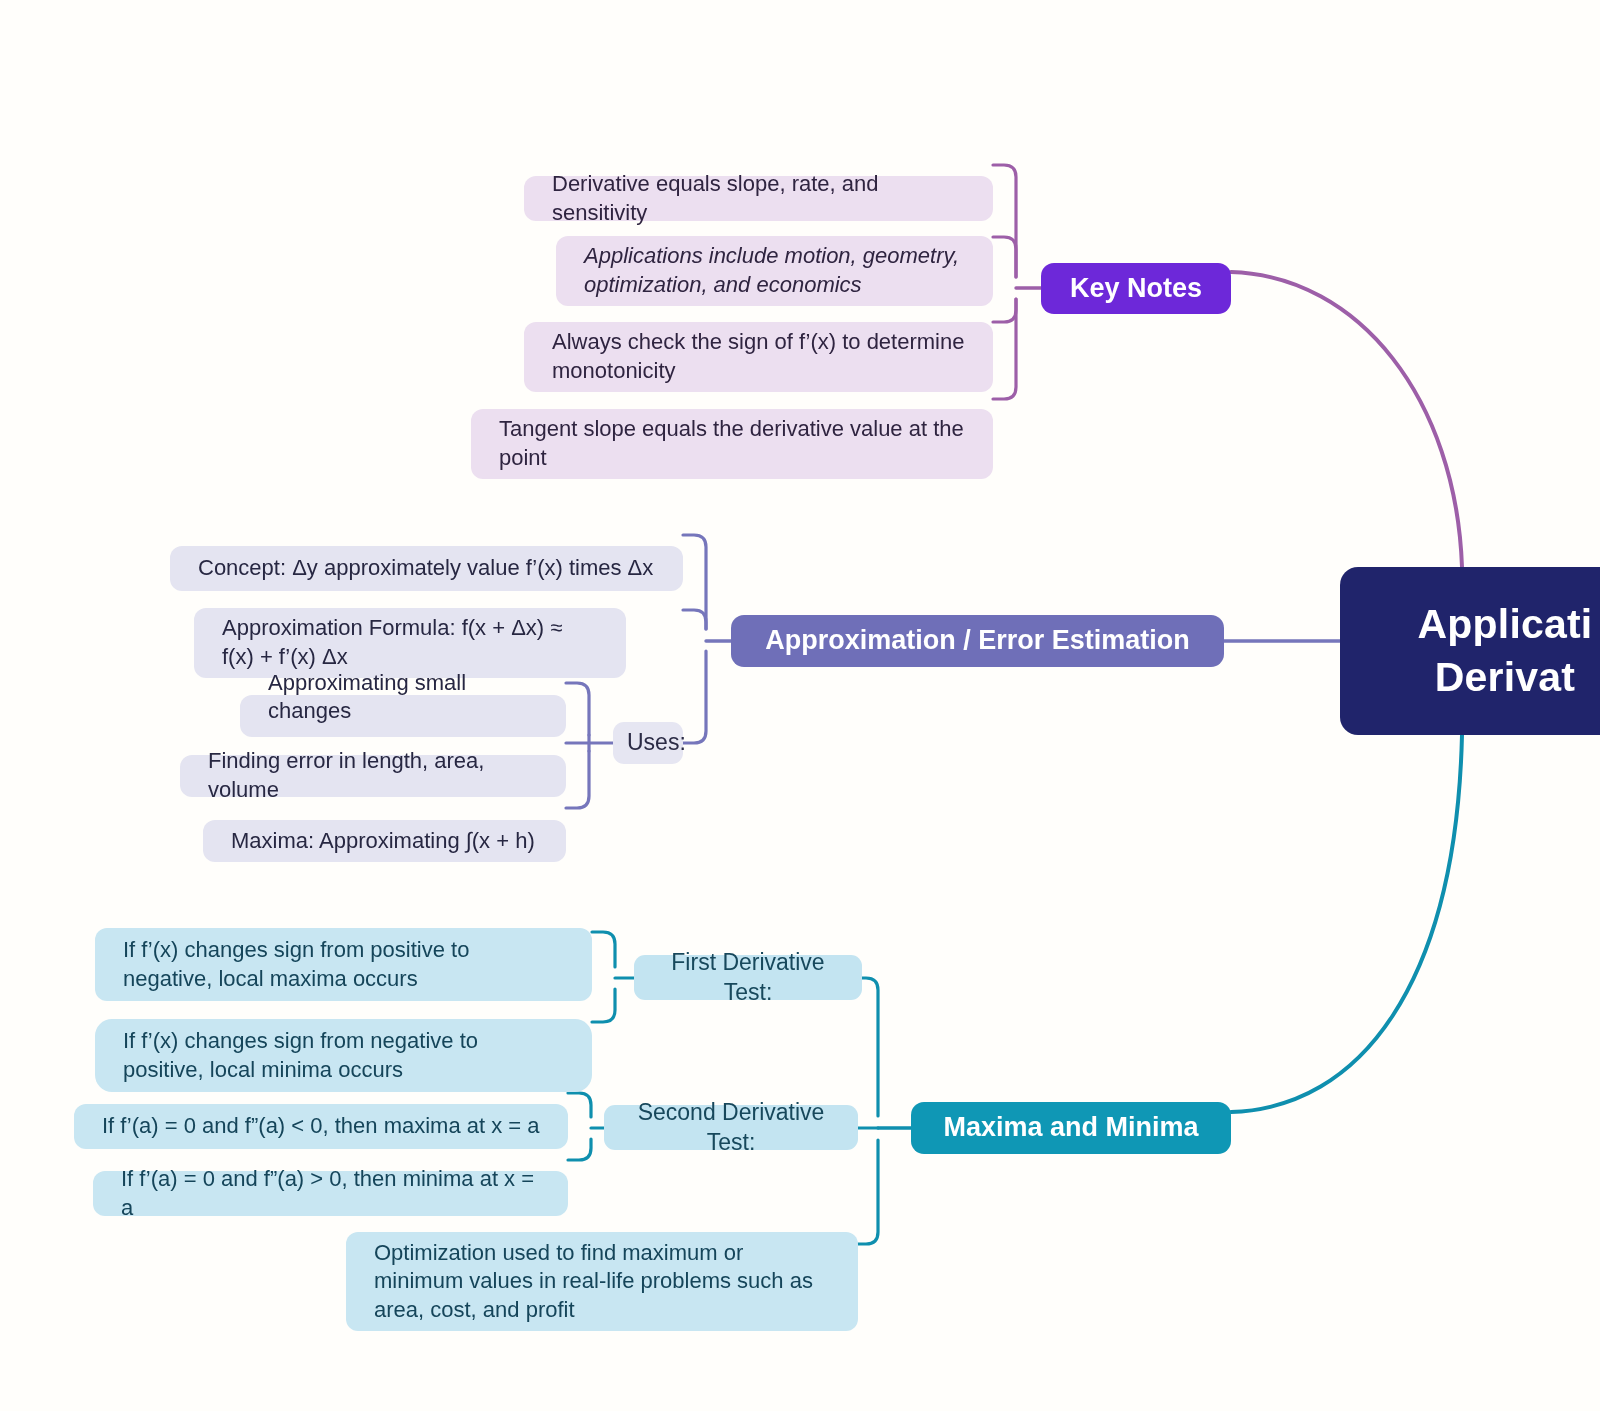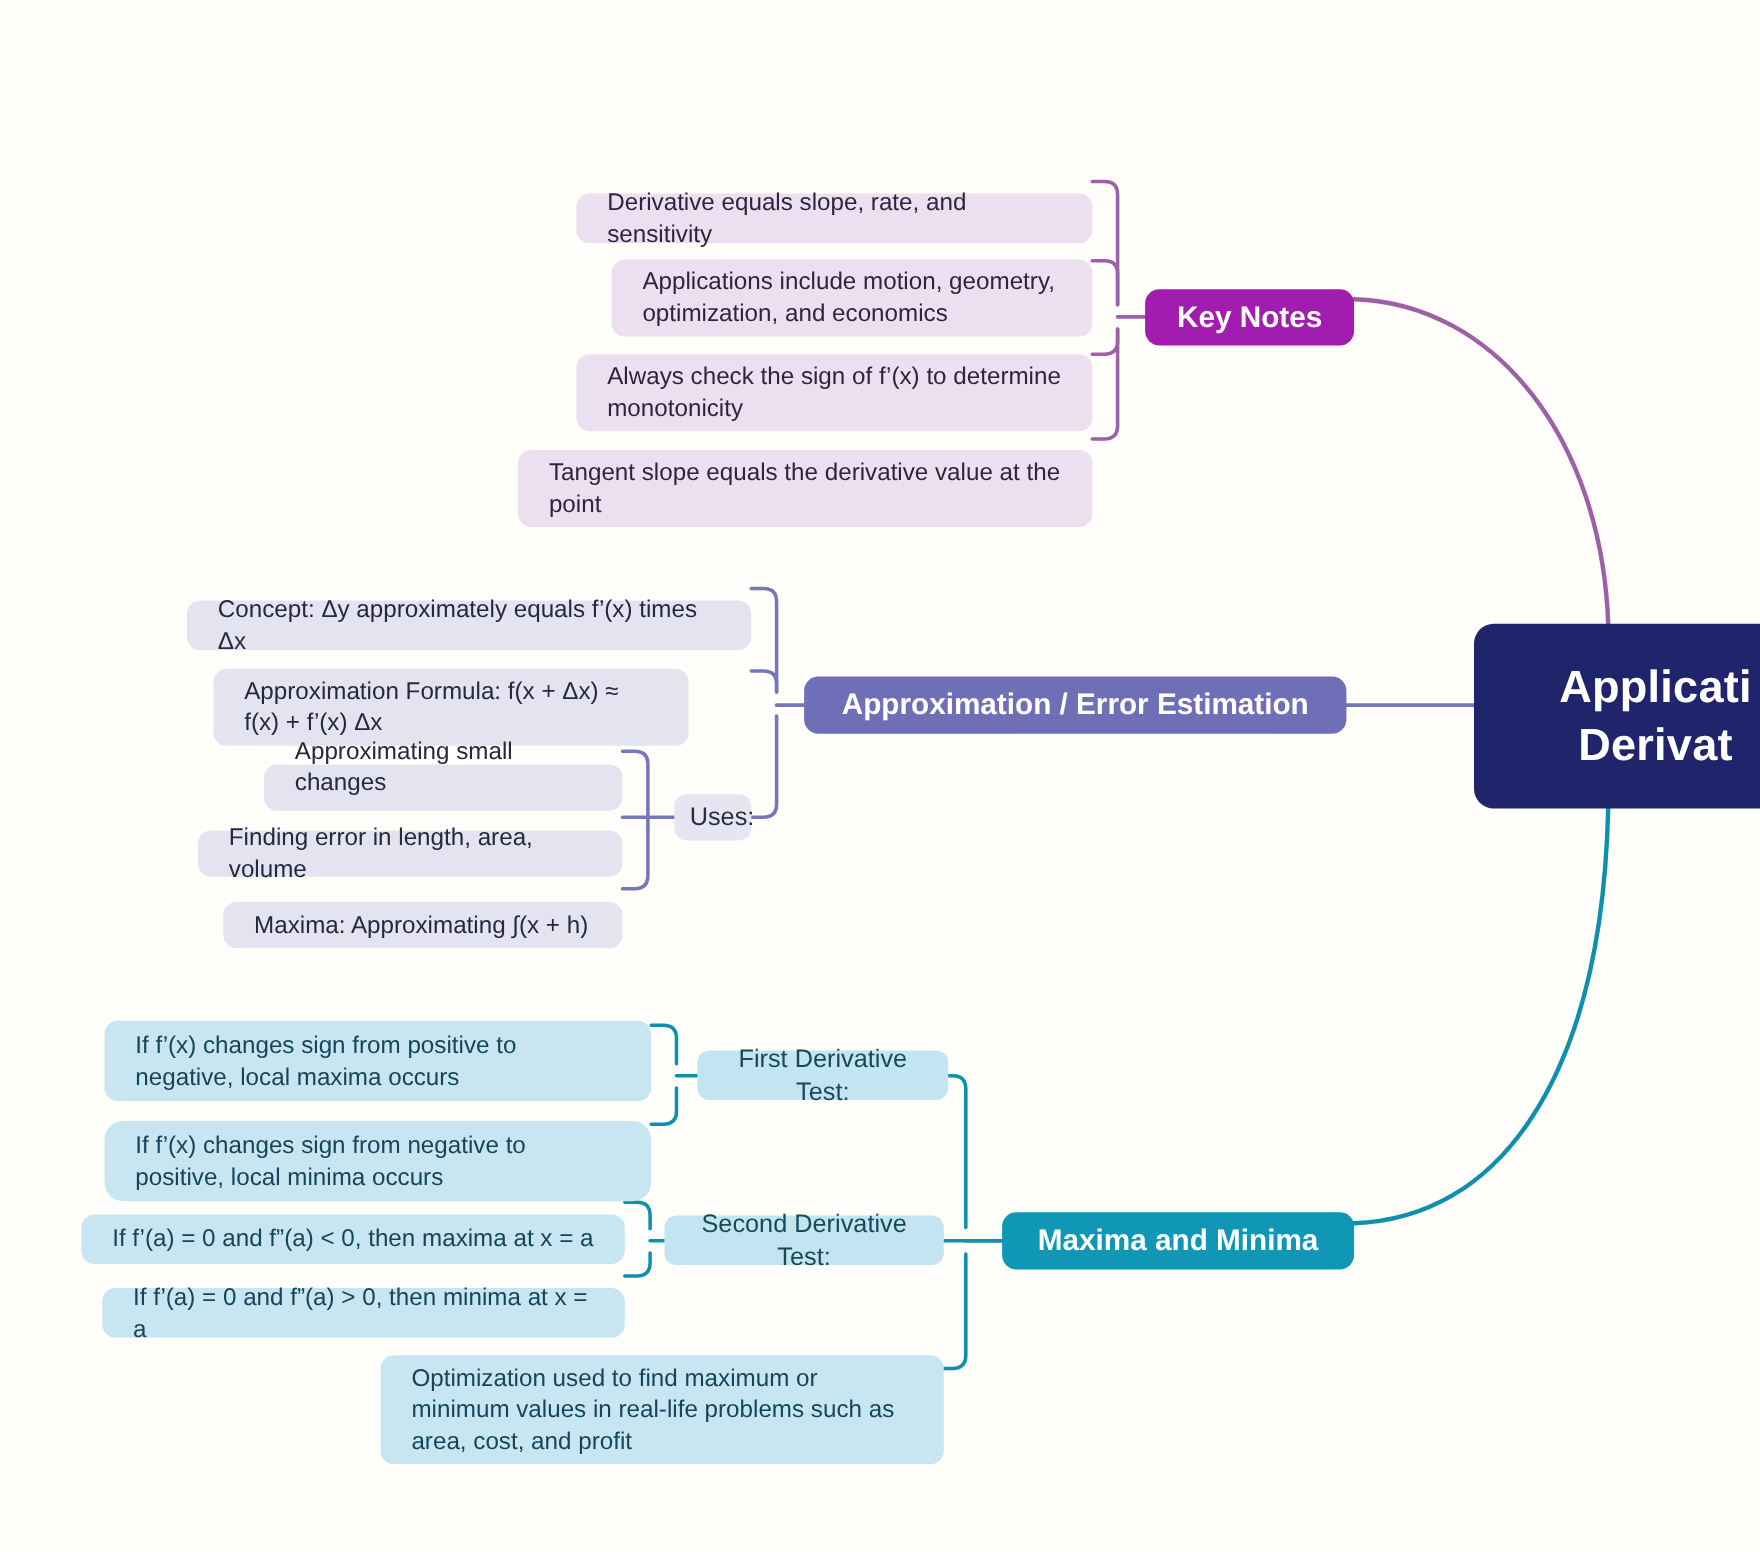--- a/index.html
+++ b/index.html
@@ -54,21 +54,21 @@
   .branch {
     color: #ffffff;
     font-size: 27px;
     font-weight: 600;
     justify-content: center;
     text-align: center;
     padding: 8px 18px;
     border-radius: 13px;
     z-index: 4;
   }
-  .branch-keynotes      { background: #a21caf; }
+  .branch-keynotes      { background: #6d28d9; }
   .branch-approximation { background: #6f6fb8; }
   .branch-maxima        { background: #0f97b5; }
 
   
   .sub {
     font-size: 23px;
     font-weight: 400;
     border-radius: 11px;
     padding: 7px 14px;
     justify-content: center;
@@ -157,38 +157,38 @@
   </div>
 
   <div class="node branch branch-keynotes" style="left:1041px; top:263px; width:190px; height:51px;">
     <span class="branch-text">Key Notes</span>
   </div>
 
   <div class="node leaf leaf-keynotes" style="left:524px; top:143px; width:469px; height:45px;">
     <span class="leaf-text">Derivative equals slope, rate, and sensitivity</span>
   </div>
 
-  <div class="node leaf leaf-keynotes" style="left:556px; top:203px; width:437px; height:70px;">
+  <div class="node leaf leaf-keynotes" style="left:556px; top:203px; width:437px; height:70px;font-style:italic;">
     <span class="leaf-text">Applications include motion, geometry, optimization, and economics</span>
   </div>
 
   <div class="node leaf leaf-keynotes" style="left:524px; top:289px; width:469px; height:70px;">
     <span class="leaf-text">Always check the sign of f’(x) to determine monotonicity</span>
   </div>
 
   <div class="node leaf leaf-keynotes" style="left:471px; top:376px; width:522px; height:70px;">
     <span class="leaf-text">Tangent slope equals the derivative value at the point</span>
   </div>
 
   <div class="node branch branch-approximation" style="left:731px; top:615px; width:493px; height:52px;">
     <span class="branch-text">Approximation / Error Estimation</span>
   </div>
 
   <div class="node leaf leaf-approx" style="left:170px; top:513px; width:513px; height:45px;">
-    <span class="leaf-text">Concept: Δy approximately equals f’(x) times Δx</span>
+    <span class="leaf-text">Concept: Δy approximately value f’(x) times Δx</span>
   </div>
 
   <div class="node leaf leaf-approx" style="left:194px; top:575px; width:432px; height:70px;">
     <span class="leaf-text">Approximation Formula: f(x + Δx) ≈ f(x) + f’(x) Δx</span>
   </div>
 
   <div class="node sub sub-approx" style="left:613px; top:722px; width:70px; height:42px;">
     <span class="sub-text">Uses:</span>
   </div>
 

